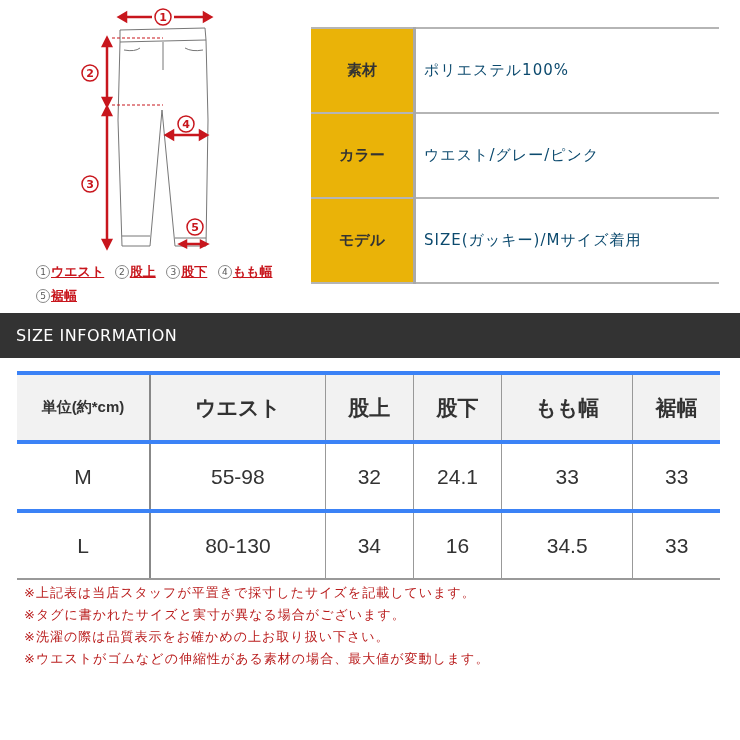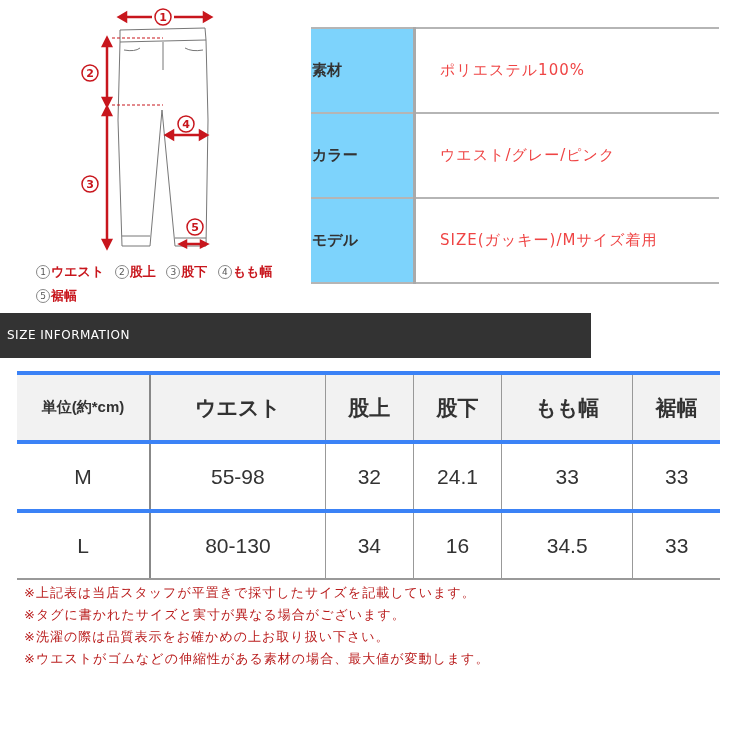--- a/index.html
+++ b/index.html
@@ -1,25 +1,25 @@
 <!DOCTYPE html>
 <html><head>
 <meta charset="utf-8">
 <style>
   html,body{margin:0;padding:0;background:#fff;}
   body{width:740px;height:740px;position:relative;overflow:hidden;font-family:"DejaVu Sans",sans-serif;color:#333;}
   .diagram{position:absolute;left:0;top:0;width:300px;height:310px;}
   .legend{position:absolute;left:36px;top:260px;font-size:13px;font-weight:bold;color:#c8161d;line-height:24px;}
   .legend .num{display:inline-block;width:12px;height:12px;border:1px solid #888;border-radius:50%;font-size:9px;line-height:12px;text-align:center;color:#555;font-weight:normal;margin-right:1px;vertical-align:1px;}
-  .legend .item{margin-right:6px;}
+  .legend .item{margin-right:6px;text-decoration:underline;}
   .spec{position:absolute;left:311px;top:27px;width:408px;border-collapse:collapse;}
   .spec td{height:81px;border-top:2px solid #b5b5b5;border-bottom:2px solid #b5b5b5;font-size:15px;}
-  .spec td.k{width:100px;background:#7dd3fc;font-weight:bold;border-right:3px solid #a9a9a9;}
-  .spec td.v{padding-left:24px;color:#ef4444;letter-spacing:1px;}
-  .banner{position:absolute;left:0;top:313px;width:591px;height:45px;background:#333;color:#fff;font-family:"DejaVu Sans",sans-serif;font-size:12px;line-height:45px;padding-left:7px;box-sizing:border-box;letter-spacing:0.5px;}
+  .spec td.k{width:100px;background:#eab308;text-align:center;font-weight:bold;border-right:3px solid #a9a9a9;}
+  .spec td.v{padding-left:8px;color:#0c4a6e;letter-spacing:1px;}
+  .banner{position:absolute;left:0;top:313px;width:740px;height:45px;background:#333;color:#fff;font-family:"DejaVu Sans",sans-serif;font-size:16px;line-height:45px;padding-left:16px;box-sizing:border-box;letter-spacing:0.5px;}
   .size{position:absolute;left:17px;top:371px;width:703px;border-collapse:collapse;}
   .size th,.size td{text-align:center;border-top:4px solid #3b82f6;border-bottom:2px solid #999;border-left:1px solid #999;font-family:"Liberation Sans",sans-serif;color:#333;}
   .size th:first-child,.size td:first-child{border-left:none;border-right:2px solid #888;}
   .size th{height:63px;background:#f2f2f2;font-size:21px;font-weight:bold;}
   .size th.unit{font-size:15px;width:130px;}
   .size td{height:63px;font-size:21px;}
   .notes{position:absolute;left:24px;top:582px;font-size:13px;line-height:22px;color:#b91c1c;letter-spacing:1px;}
 </style>
 </head>
 <body>

